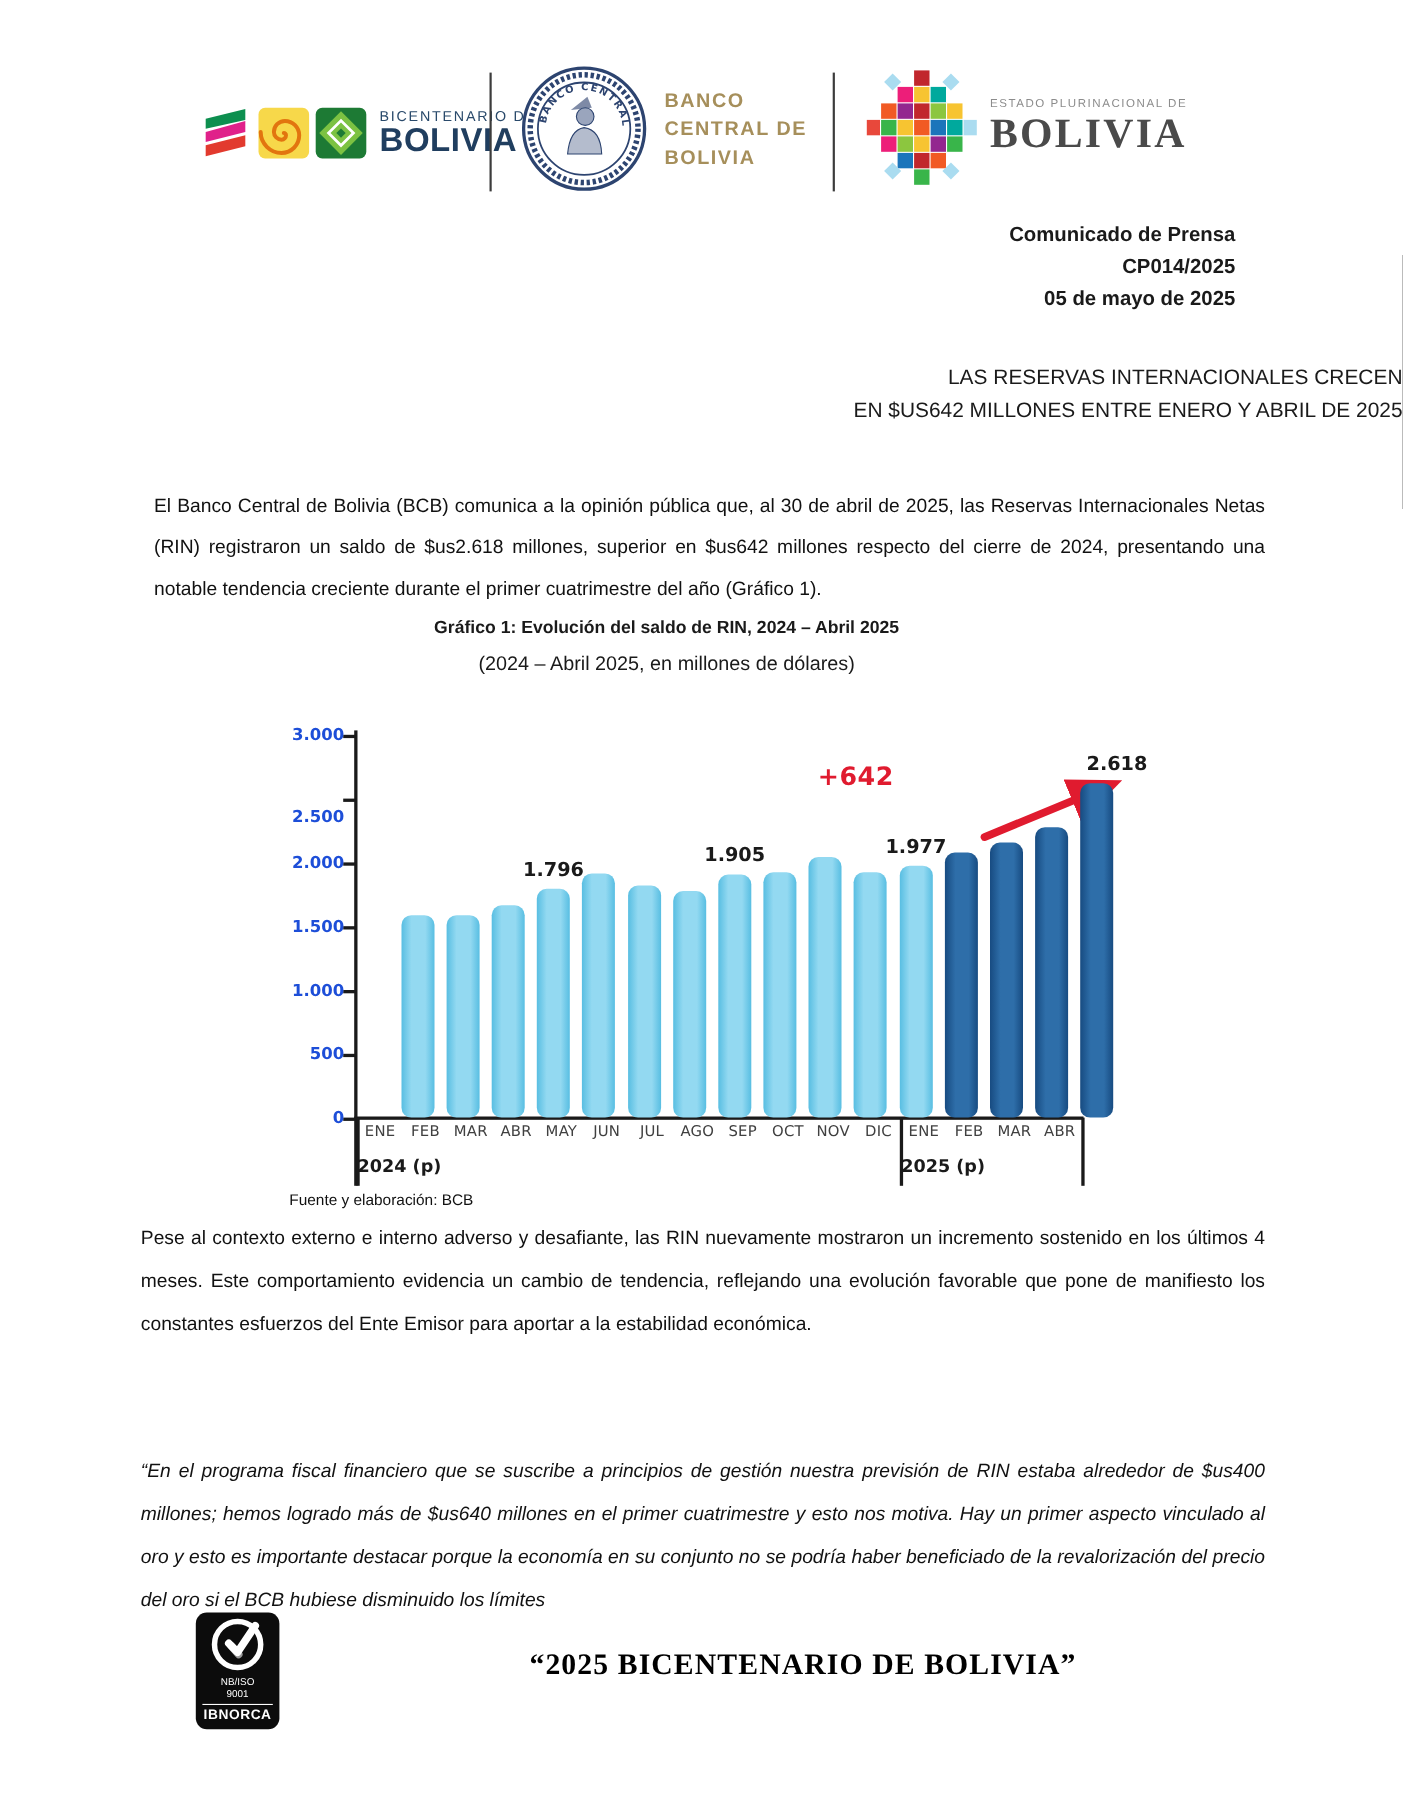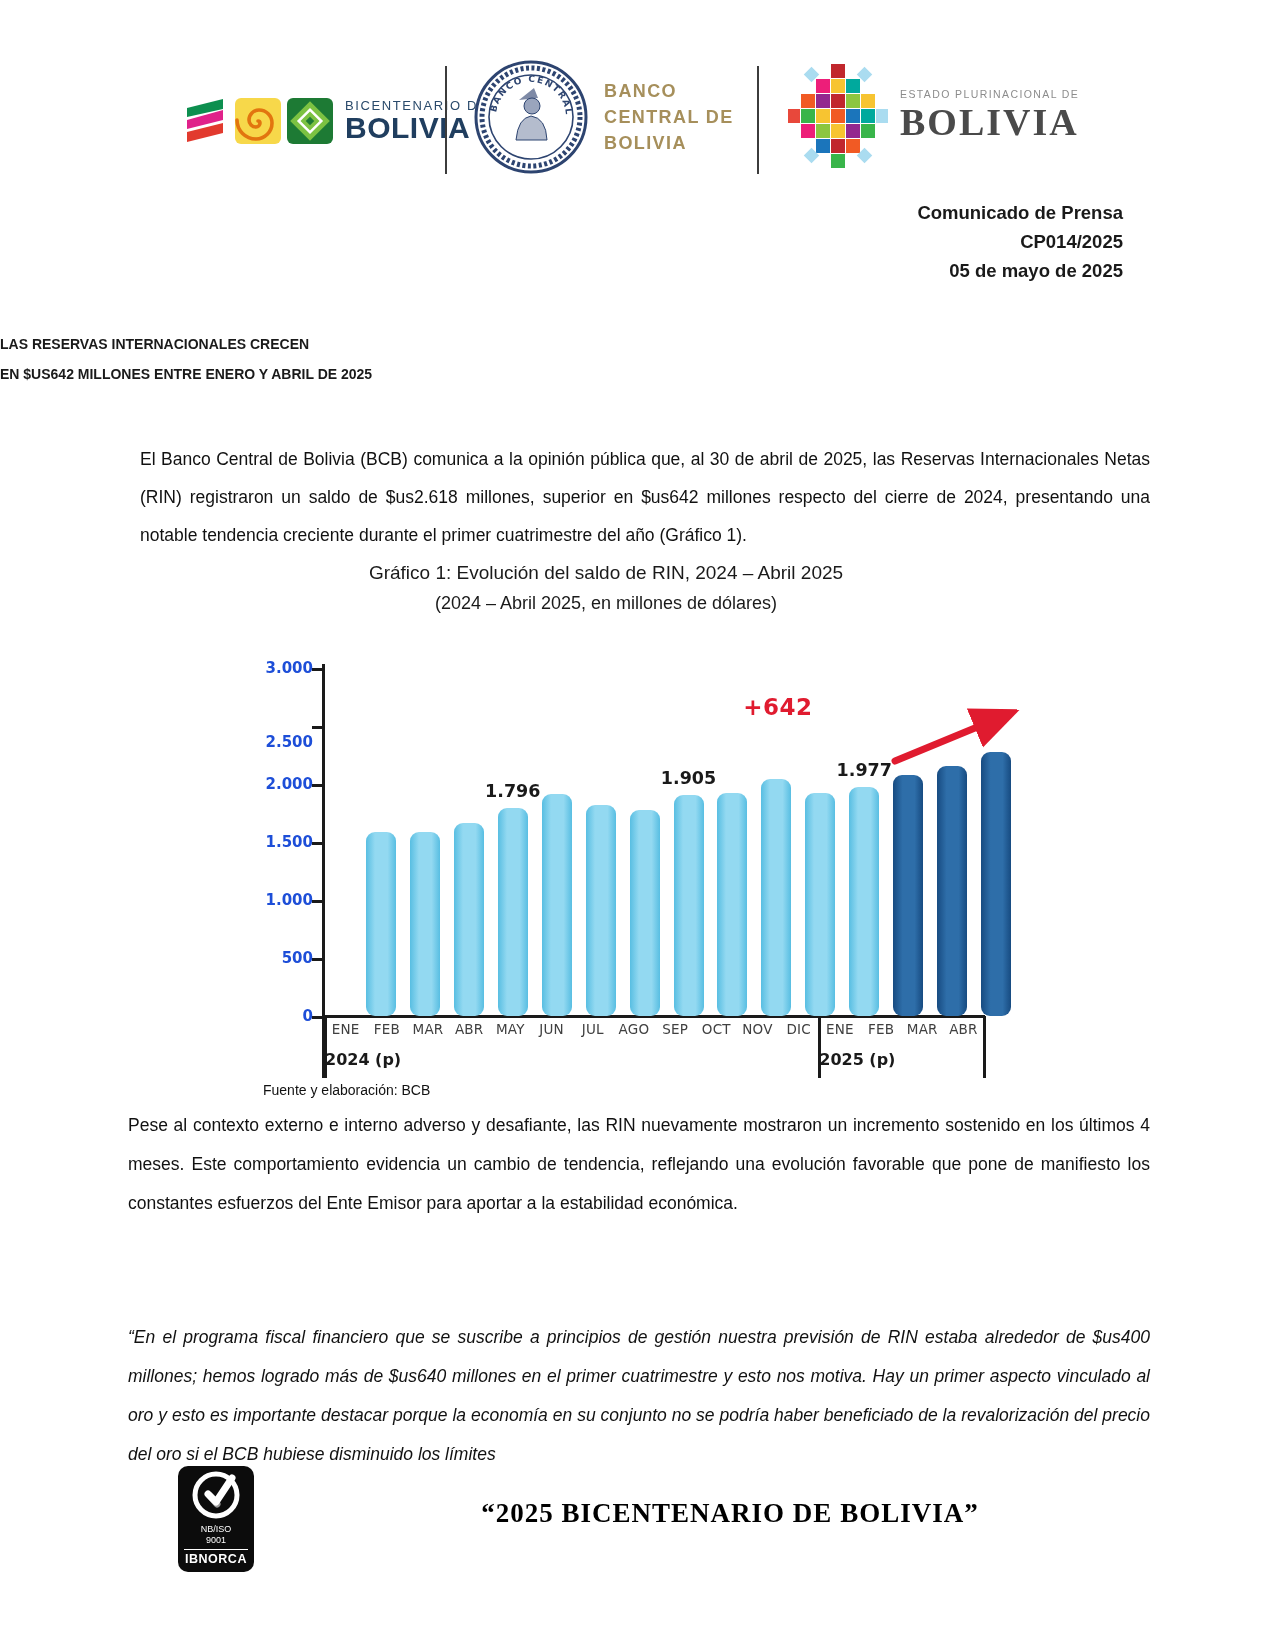--- a/index.html
+++ b/index.html
@@ -15,28 +15,28 @@
   .vdiv{position:absolute;top:8px;width:2px;height:108px;background:#3c3c3c;}
   .bcb{position:absolute;left:472px;top:0;display:flex;align-items:center;}
   .bcb-name{margin-left:14px;font-size:18px;font-weight:bold;color:#a68f5b;letter-spacing:1.4px;line-height:26px;}
   .estado{position:absolute;left:788px;top:4px;display:flex;align-items:center;}
   .estado-text{margin-left:12px;}
   .estado-top{font-size:10.5px;letter-spacing:1.4px;color:#8c8c8c;}
   .estado-bot{font-family:"Liberation Serif",serif;font-size:38px;font-weight:bold;color:#4a4a4a;letter-spacing:2px;margin-top:0px;}
 
   
   .press{position:absolute;top:198px;right:152px;text-align:right;font-weight:bold;font-size:18.5px;line-height:29px;}
-  .doc-title{position:absolute;top:329px;left:0;width:100%;text-align:left;font-weight:bold;font-size:14px;line-height:30px;}
+  .doc-title{position:absolute;top:329px;left:0;width:100%;text-align:right;font-weight:normal;font-size:19px;line-height:30px;}
   .body-p{position:absolute;font-size:17.5px;text-align:justify;color:#111;}
   .p1{top:422px;left:140px;width:1010px;line-height:38px;}
   .p2{top:1088px;left:128px;width:1022px;line-height:39px;}
   .p3{top:1300px;left:128px;width:1022px;line-height:39px;font-style:italic;}
 
   
-  .chart-title{position:absolute;top:562px;left:0;width:1212px;text-align:center;font-weight:normal;font-size:19px;}
+  .chart-title{position:absolute;top:562px;left:0;width:1212px;text-align:center;font-weight:bold;font-size:16px;}
   .chart-subtitle{position:absolute;top:593px;left:0;width:1212px;text-align:center;font-size:18px;}
   .chart{position:absolute;left:242px;top:660px;width:770px;height:425px;font-family:"DejaVu Sans",sans-serif;}
   .axis-line{position:absolute;left:80px;top:4px;width:3px;height:414px;background:#1a1a1a;}
   .baseline{position:absolute;left:80px;top:355px;width:663px;height:3px;background:#1a1a1a;}
   .ytick{position:absolute;left:70px;width:11px;height:3px;background:#1a1a1a;}
   .ylab{position:absolute;left:0;width:71px;text-align:right;font-size:15px;font-weight:600;color:#1d4ed8;}
   .plot{position:absolute;left:83px;top:8px;width:659px;height:348px;display:flex;padding-left:34px;}
   .col{flex:1;position:relative;display:flex;align-items:flex-end;justify-content:center;}
   .bar{width:30px;border-radius:9px;}
   .b24{background:linear-gradient(90deg,#58bee2 0%,#93d9f1 30%,#93d9f1 72%,#58bee2 100%);}
@@ -225,20 +225,24 @@
         </div>
         <div class="col">
           <div class="bar b25" style="height: 241px;"></div>
         </div>
         <div class="col">
           <div class="bar b25" style="height: 250px;"></div>
         </div>
         <div class="col">
           <div class="bar b25" style="height: 264px;"></div>
         </div>
+        <div class="col">
+          <div class="bar b25" style="height: 304px;"></div>
+          <div class="vlabel" style="bottom: 311px; transform: translateX(calc(-50% + 18px));">2.618</div>
+        </div>
       </div>
     <div class="months" id="months">
         <div class="mcell">ENE</div>
         <div class="mcell">FEB</div>
         <div class="mcell">MAR</div>
         <div class="mcell">ABR</div>
         <div class="mcell">MAY</div>
         <div class="mcell">JUN</div>
         <div class="mcell">JUL</div>
         <div class="mcell">AGO</div>

